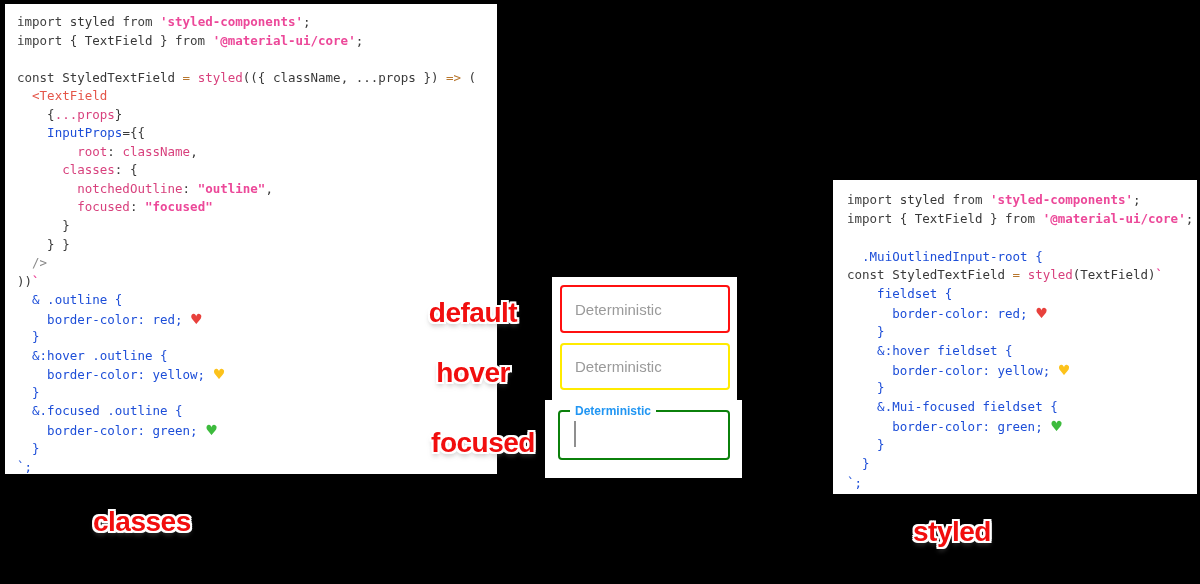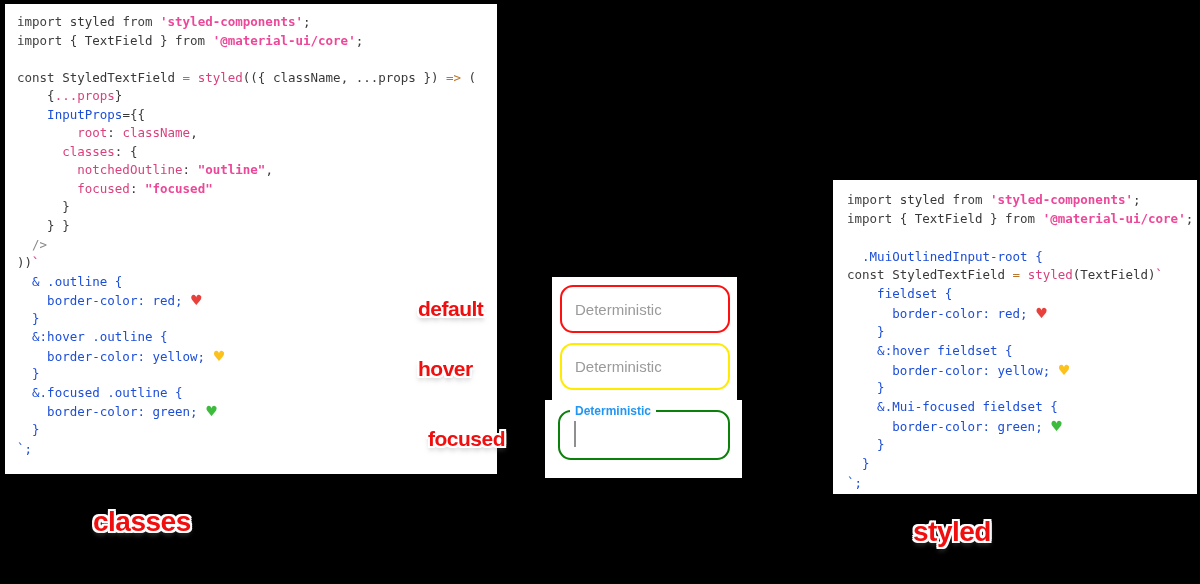--- a/index.html
+++ b/index.html
@@ -46,32 +46,32 @@
     position: absolute;
     color: #f10e0e;
     font-weight: bold;
     font-family: "Liberation Sans", sans-serif;
     letter-spacing: -0.5px;
     text-shadow:
       -2px -2px 0 #fff, 2px -2px 0 #fff, -2px 2px 0 #fff, 2px 2px 0 #fff,
       0 -2px 0 #fff, 0 2px 0 #fff, -2px 0 0 #fff, 2px 0 0 #fff,
       0 4px 5px rgba(120,120,120,0.55);
   }
-  .state-label { font-size: 21px; text-align: left; width: 110px; }
+  .state-label { font-size: 28px; text-align: center; width: 110px; }
   .caption-label { font-size: 28px; }
 
   
   .backdrop { position: absolute; background: #fff; }
   .backdrop-top    { left: 552px; top: 277px; width: 185px; height: 123px; }
   .backdrop-bottom { left: 545px; top: 400px; width: 197px; height: 78px; }
 
   .tf {
     position: absolute;
     background: #fff;
-    border-radius: 13px;
+    border-radius: 4px;
     box-sizing: border-box;
     border: 2px solid #888;
     display: flex;
     align-items: center;
   }
   .tf-default { left: 560px; top: 285px; width: 170px; height: 48px; }
   .tf-hover   { left: 560px; top: 343px; width: 170px; height: 47px; }
   .tf-focused { left: 558px; top: 410px; width: 172px; height: 50px; }
   .tf-placeholder {
     padding-left: 13px;
@@ -96,20 +96,21 @@
 </style>
 </head>
 <body>
 
 <div class="code-panel code-left">
   <div>
       <div class="code-line"><span class="tok-kw">import</span><span class="tok-id"> styled </span><span class="tok-kw">from</span><span class="tok-id"> </span><span class="tok-str">'styled-components'</span><span class="tok-id">;</span></div>
       <div class="code-line"><span class="tok-kw">import</span><span class="tok-id"> { TextField } </span><span class="tok-kw">from</span><span class="tok-id"> </span><span class="tok-str">'@material-ui/core'</span><span class="tok-id">;</span></div>
       <div class="code-line">&nbsp;</div>
       <div class="code-line"><span class="tok-kw">const</span><span class="tok-id"> StyledTextField </span><span class="tok-op">=</span><span class="tok-id"> </span><span class="tok-pink">styled</span><span class="tok-id">(({ className, ...props }) </span><span class="tok-op">=&gt;</span><span class="tok-id"> (</span></div>
+      <div class="code-line"><span class="tok-id">  </span><span class="tok-tag">&lt;TextField</span></div>
       <div class="code-line"><span class="tok-id">    {</span><span class="tok-pink">...props</span><span class="tok-id">}</span></div>
       <div class="code-line"><span class="tok-id">    </span><span class="tok-green">InputProps</span><span class="tok-id">={{</span></div>
       <div class="code-line"><span class="tok-id">        </span><span class="tok-pink">root</span><span class="tok-id">: </span><span class="tok-pink">className</span><span class="tok-id">,</span></div>
       <div class="code-line"><span class="tok-id">      </span><span class="tok-pink">classes</span><span class="tok-id">: {</span></div>
       <div class="code-line"><span class="tok-id">        </span><span class="tok-pink">notchedOutline</span><span class="tok-id">: </span><span class="tok-str">"outline"</span><span class="tok-id">,</span></div>
       <div class="code-line"><span class="tok-id">        </span><span class="tok-pink">focused</span><span class="tok-id">: </span><span class="tok-str">"focused"</span></div>
       <div class="code-line"><span class="tok-id">      }</span></div>
       <div class="code-line"><span class="tok-id">    } }</span></div>
       <div class="code-line"><span class="tok-gray">  /&gt;</span></div>
       <div class="code-line"><span class="tok-id">))</span><span class="tok-str">`</span></div>

